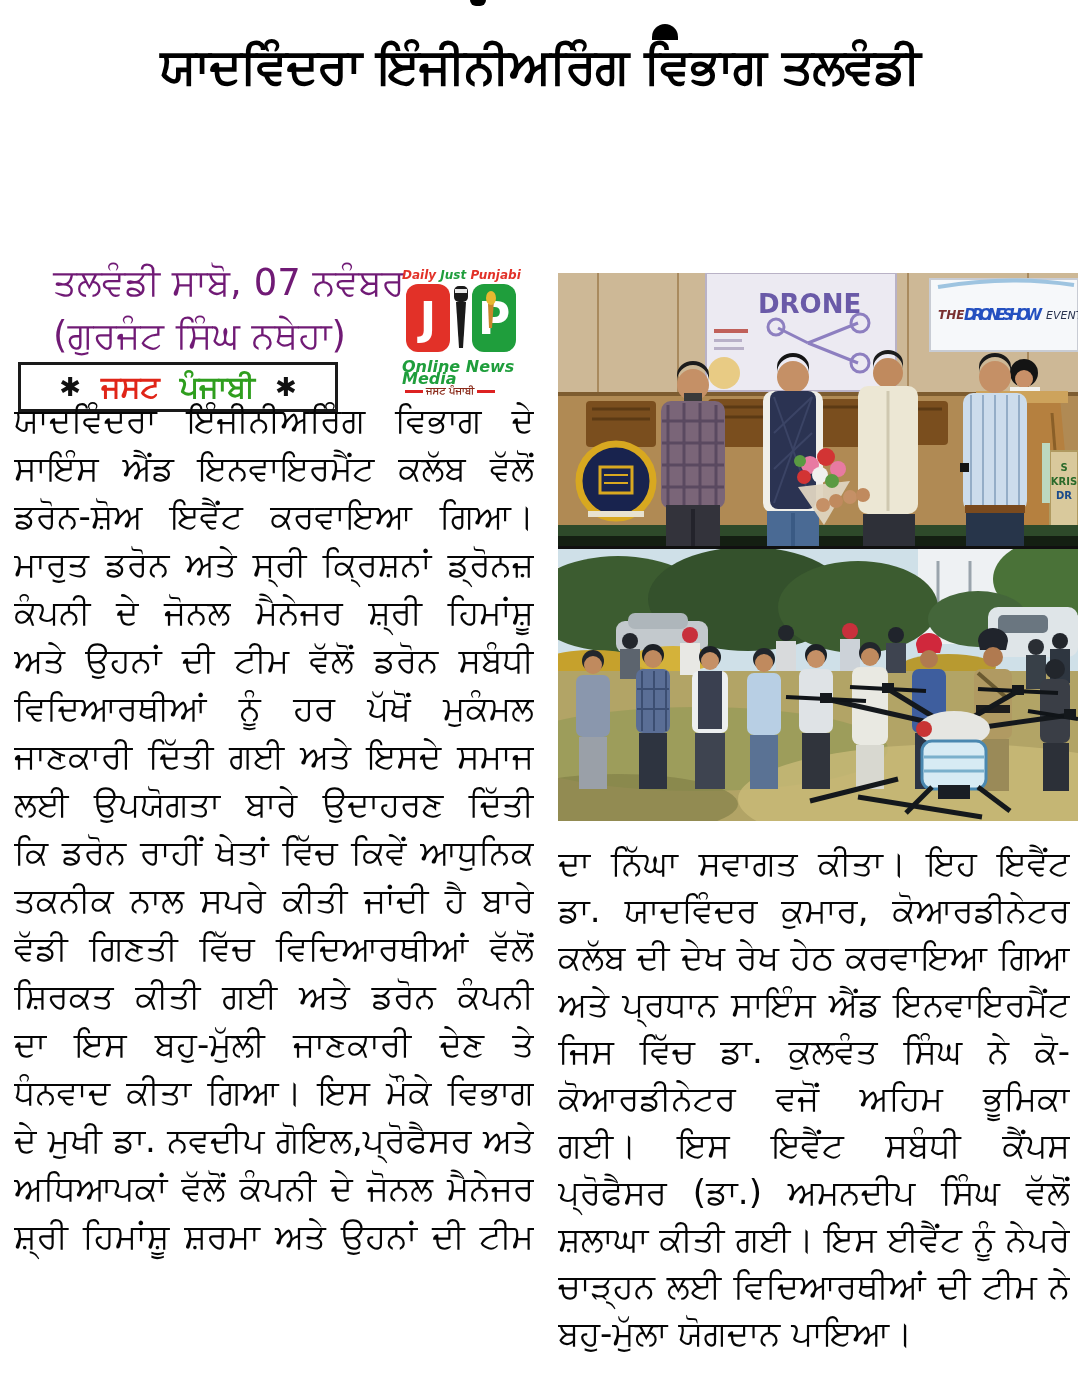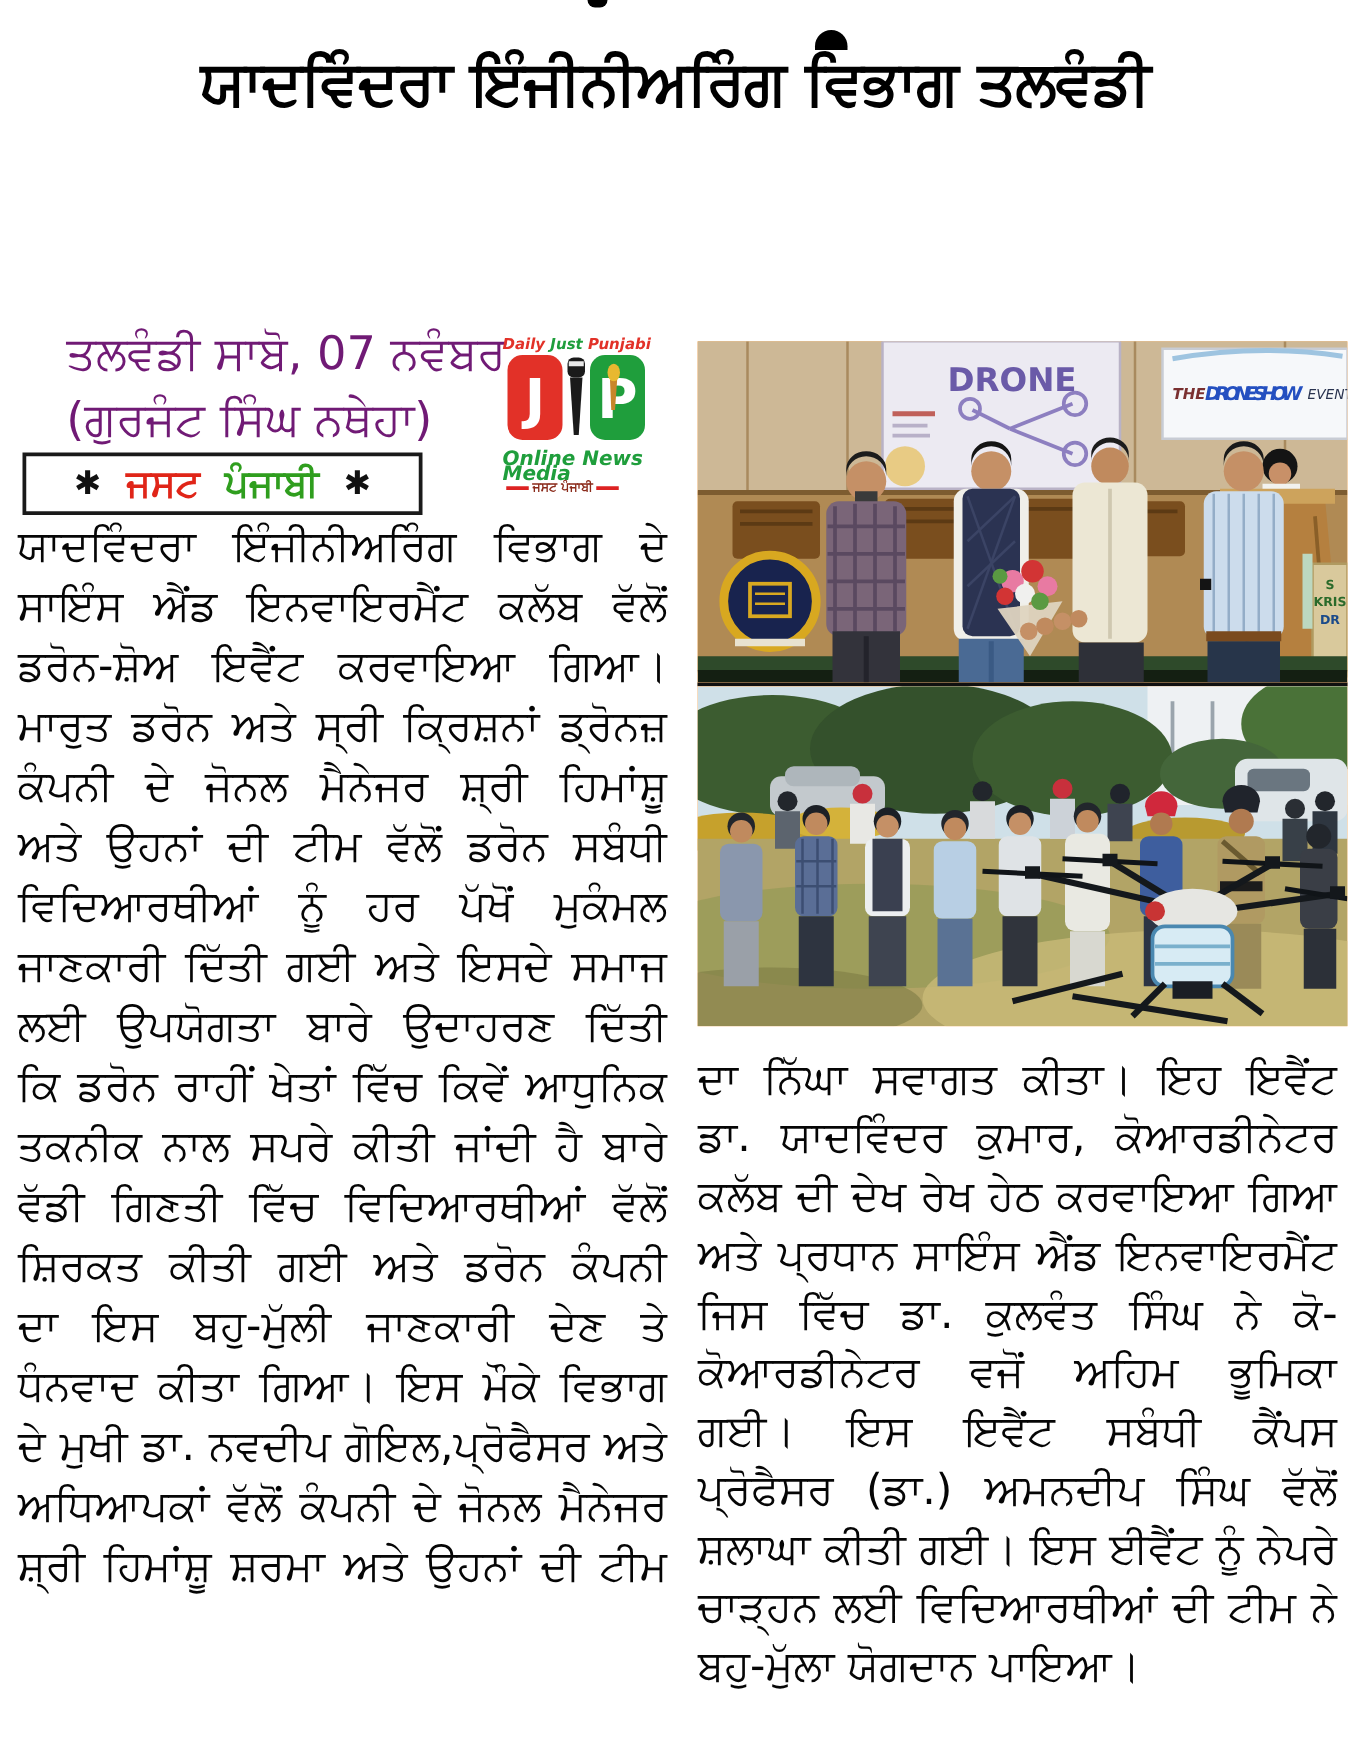--- a/index.html
+++ b/index.html
@@ -16,27 +16,27 @@
   .press-logo .sub{font-size:16px;font-weight:bold;font-style:italic;line-height:12px;margin-top:1px;}
   .press-logo .tag{font-size:10px;line-height:11px;font-weight:bold;}
   .dash{display:inline-block;width:18px;height:3px;background:#d22;vertical-align:middle;margin:0 3px;}
   
   .section-banner{position:absolute;left:18px;top:362px;width:314px;height:44px;border:3px solid #1a1a1a;
       background:#fff;display:flex;align-items:center;justify-content:center;gap:20px;
       font-size:30px;font-weight:bold;}
   .section-banner .star{color:#111;font-size:26px;}
   
   .col{position:absolute;font-size:34px;color:#050505;}
-  .col-left{left:14px;top:413px;width:520px;}
+  .col-left{left:14px;top:396px;width:520px;}
   .col-right{left:558px;top:840px;width:512px;}
   .col .ln{height:48px;line-height:48px;overflow:hidden;text-align:justify;text-align-last:justify;white-space:normal;}
   .col-right .ln{height:47px;line-height:47px;}
   .col .ln.last{text-align-last:left;}
   
-  .photo{position:absolute;left:558px;width:520px;overflow:hidden;background:#fdba74;}
+  .photo{position:absolute;left:558px;width:520px;overflow:hidden;background:#86efac;}
   .photo-indoor{top:273px;height:273px;border-bottom:3px solid #101010;}
   .photo-outdoor{top:549px;height:272px;}
   .photo svg{display:block;width:100%;height:100%;}
 </style>
 </head>
 <body>
 
 <div class="page">
 
   <div class="top-mark"></div>

